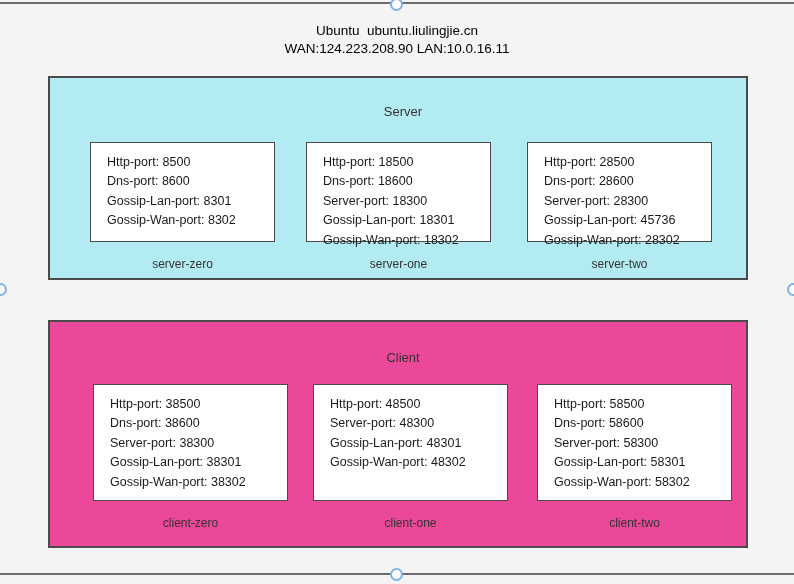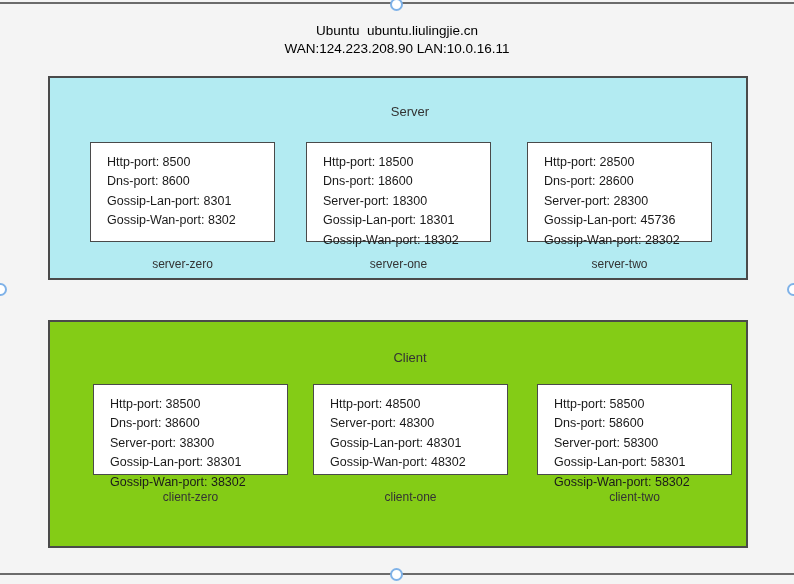--- a/index.html
+++ b/index.html
@@ -64,25 +64,25 @@
     top: 76px;
     width: 700px;
     height: 204px;
     background: #b3ebf2;
   }
   .panel-client {
     left: 48px;
     top: 320px;
     width: 700px;
     height: 228px;
-    background: #84cc16;
+    background: #ec4899;
   }
   .panel-title {
     position: absolute;
-    left: 12px;
+    left: 5px;
     width: 100%;
     text-align: center;
     font-size: 13px;
     color: #333333;
   }
   .panel-server .panel-title { top: 26px; }
   .panel-client .panel-title { top: 28px; }
 
   
   .node {
@@ -110,21 +110,21 @@
   
   .srv-0 { left: 40px;  top: 64px; }
   .srv-1 { left: 256px; top: 64px; }
   .srv-2 { left: 477px; top: 64px; }
   .panel-server .node-box { width: 185px; height: 100px; }
 
   
   .cli-0 { left: 43px;  top: 62px; }
   .cli-1 { left: 263px; top: 62px; }
   .cli-2 { left: 487px; top: 62px; }
-  .panel-client .node-box { width: 195px; height: 91px; }
+  .panel-client .node-box { width: 195px; height: 117px; }
 </style>
 </head>
 <body>
 
 <div class="rail rail-top">
   <div class="handle handle-top"></div>
 </div>
 
 <div class="handle handle-left"></div>
 <div class="handle handle-right"></div>

